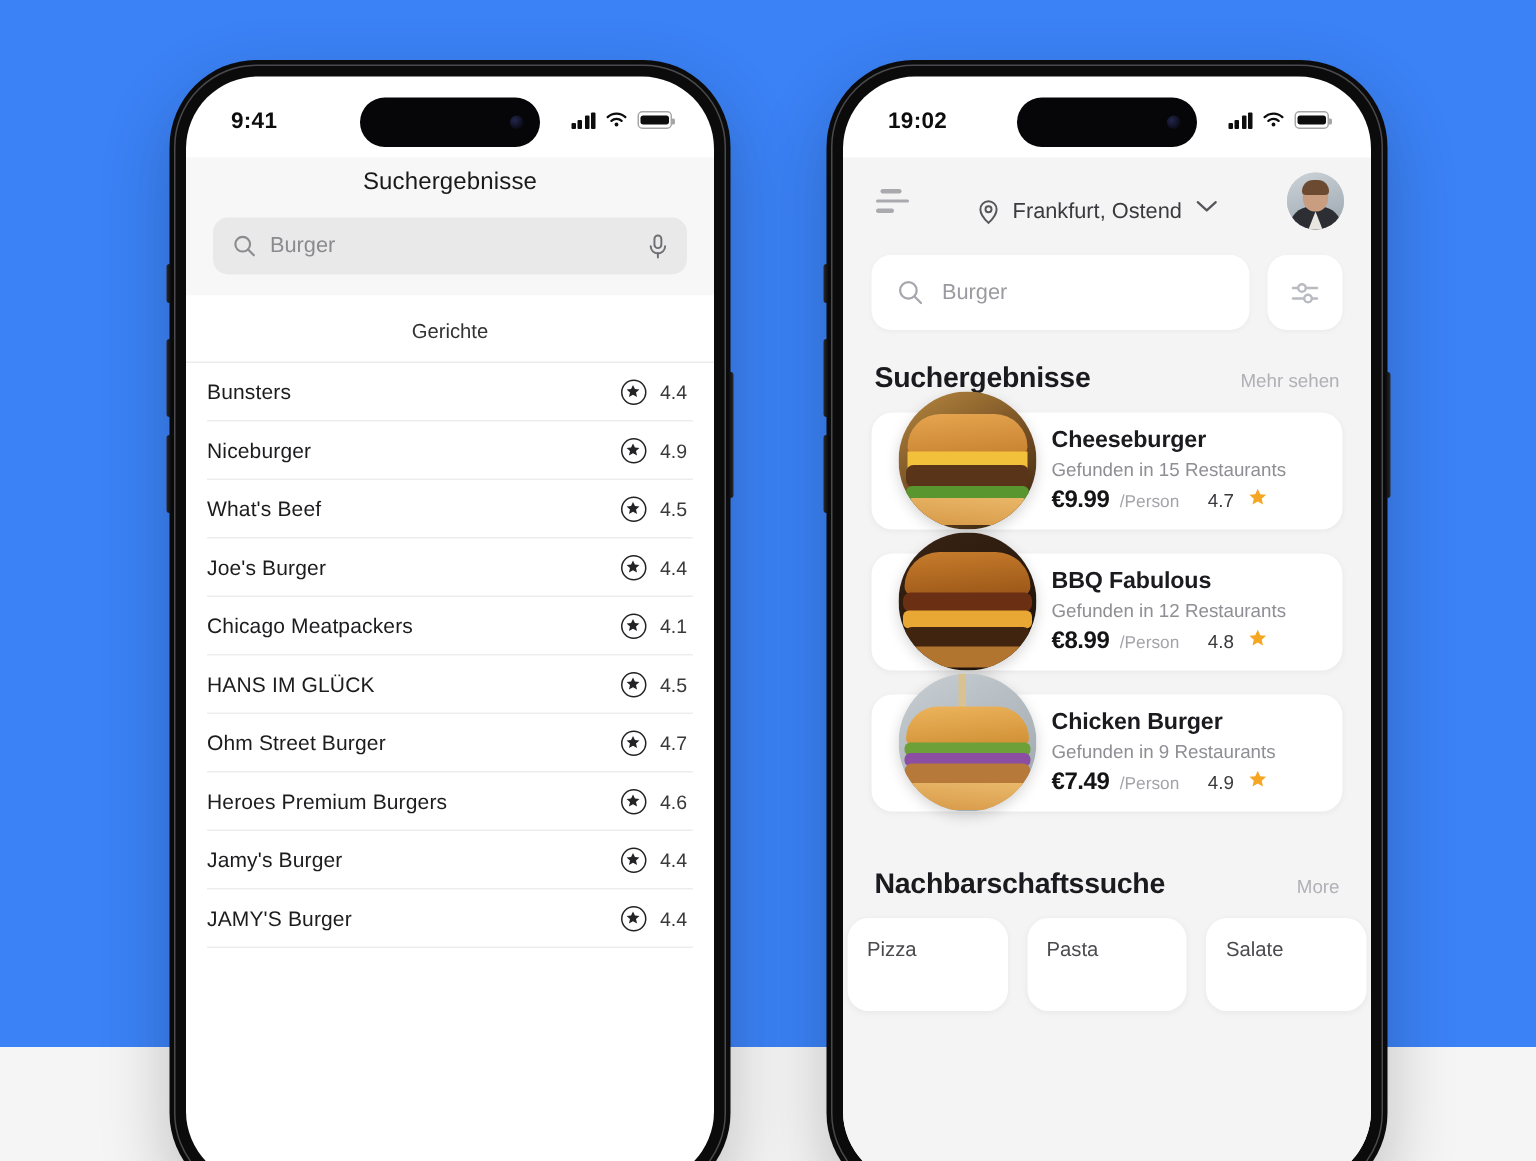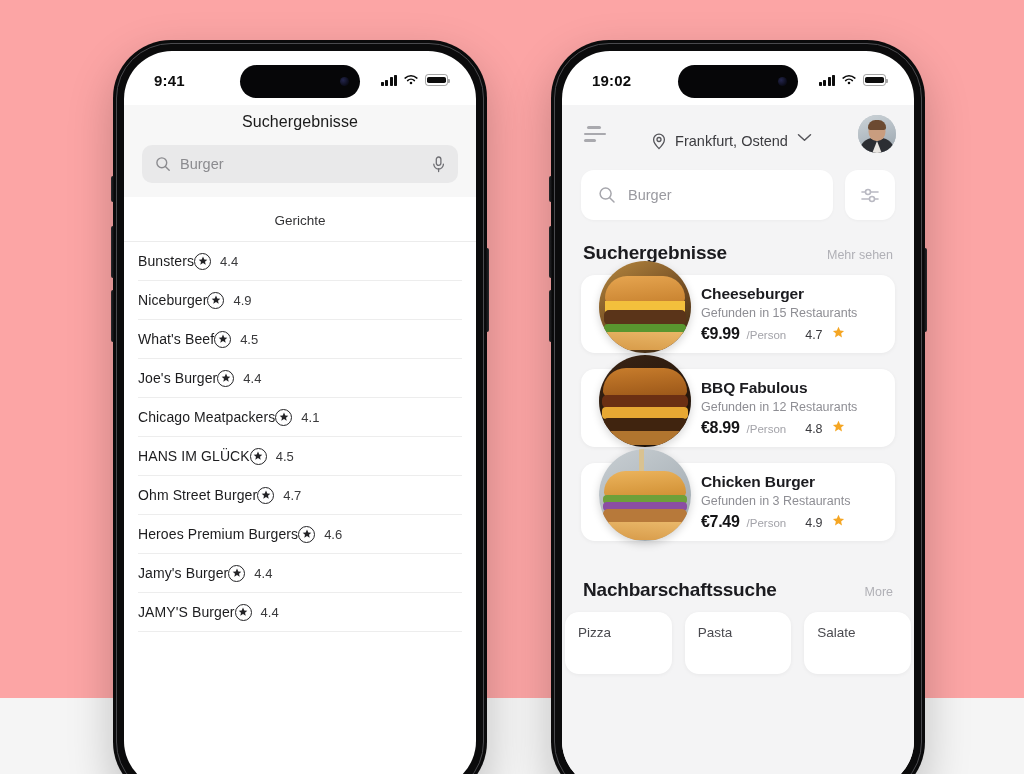--- a/index.html
+++ b/index.html
@@ -10,21 +10,21 @@
     overflow: hidden;
     background: #f5f5f5;
     font-family: "Liberation Sans", sans-serif;
     -webkit-font-smoothing: antialiased;
   }
 
   .stage {
     position: relative;
     width: 1024px;
     height: 698px;
-    background: #fca5a5;
+    background: #3b82f6;
   }
 
   
   .phone {
     position: absolute;
     background: #0b0b0c;
     border-radius: 58px;
     padding: 11px;
     box-shadow: 0 18px 46px rgba(0,0,0,.22);
   }
@@ -172,20 +172,21 @@
     width: 66px; height: 3px;
     background: #6f52c0;
     border-radius: 2px;
   }
 
   .rlist { background: #fff; }
   .rrow {
     height: 39px;
     display: flex;
     align-items: center;
+    justify-content: space-between;
     margin: 0 14px;
     border-bottom: 1px solid #ededed;
   }
   .rrow .nm { font-size: 14px; color: #1c1c1e; letter-spacing: .1px; }
   .rrow .rt { display: flex; align-items: center; gap: 9px; padding-right: 4px; }
   .rrow .rv { font-size: 13px; color: #3a3a3c; }
 
   .star-badge {
     width: 17px; height: 17px;
     border-radius: 50%;
@@ -621,21 +622,21 @@
                 <span style="position:absolute;inset:0;background:linear-gradient(150deg,#c9cfd3 0%,#9aa4ab 100%)"></span>
                 <span style="position:absolute;left:44%;top:0;width:5%;height:26%;background:#d9c291"></span>
                 <span style="position:absolute;left:5%;top:24%;width:90%;height:28%;border-radius:46px 46px 10px 10px;background:linear-gradient(175deg,#ecb45d,#d08f33)"></span>
                 <span style="position:absolute;left:4%;top:50%;width:92%;height:10%;background:#6ea03a;border-radius:4px"></span>
                 <span style="position:absolute;left:4%;top:58%;width:92%;height:9%;background:#8b4ea3;border-radius:4px"></span>
                 <span style="position:absolute;left:4%;top:65%;width:92%;height:17%;background:#b7793a;border-radius:5px"></span>
                 <span style="position:absolute;left:6%;top:79%;width:88%;height:20%;border-radius:8px 8px 32px 32px;background:linear-gradient(5deg,#d79a48,#eab96b)"></span>
               </span>
               <span class="food-info">
                 <span class="food-name" style="display:block">Chicken Burger</span>
-                <span class="food-sub" style="display:block">Gefunden in 3 Restaurants</span>
+                <span class="food-sub" style="display:block">Gefunden in 9 Restaurants</span>
                 <span class="food-meta">
                   <span class="food-price">€7.49</span>
                   <span class="food-per">/Person</span>
                   <span class="food-rate">4.9</span>
                   <svg width="13" height="13" viewBox="0 0 12 12" style="margin-left:2px">
                     <path d="M6 .8l1.55 3.3 3.6.4-2.72 2.4.8 3.6L6 8.6 2.77 10.5l.8-3.6L.85 4.5l3.6-.4z" fill="#f5a623"></path>
                   </svg>
                 </span>
               </span>
             </div>

